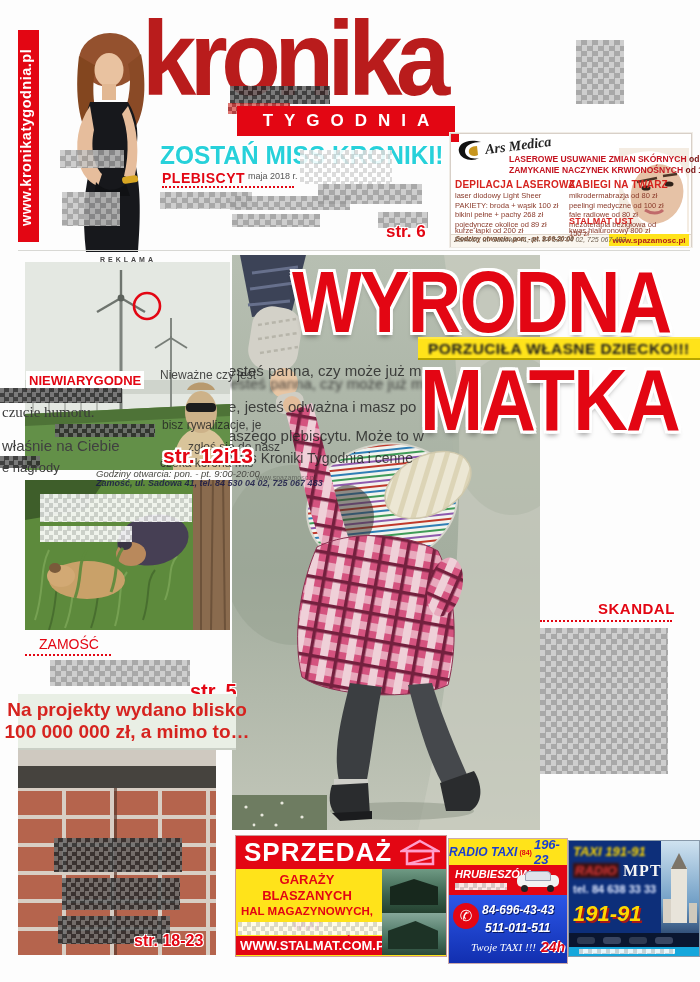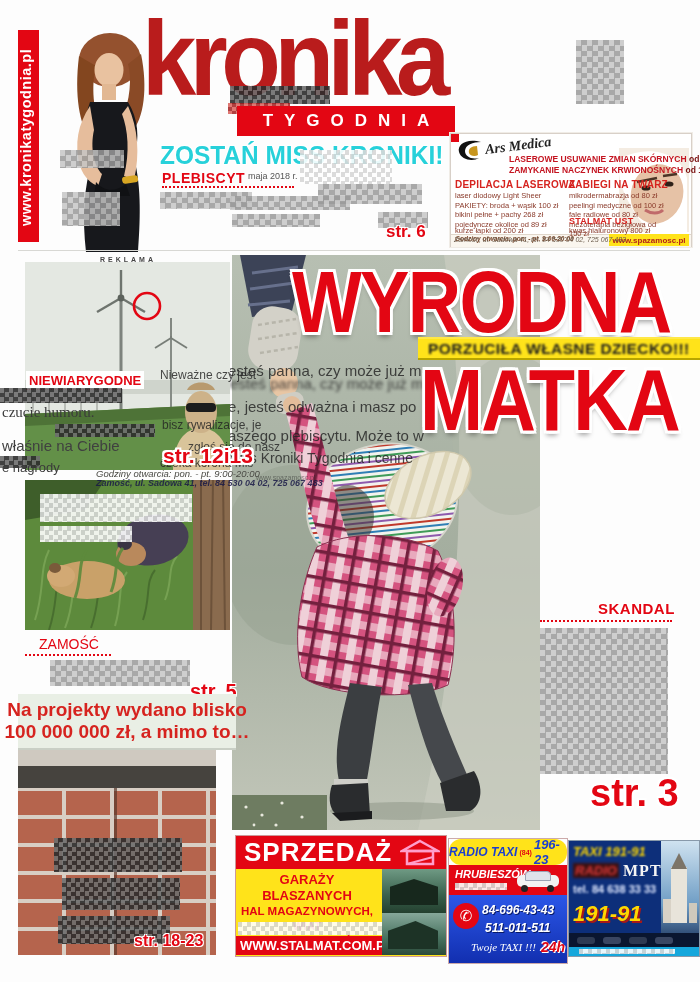--- a/index.html
+++ b/index.html
@@ -210,21 +210,20 @@
   <div class="abs" style="left:418px;top:337px;width:282px;height:23px;background:#ffe31a;box-shadow:0 -2px 0 #b8a500 inset,0 2px 0 #fff3 inset;display:flex;align-items:center;">
     <span style="color:#1d1d1d;font-weight:900;font-size:15.5px;letter-spacing:.4px;padding-left:10px;filter:blur(1.1px);white-space:nowrap;">PORZUCIŁA WŁASNE DZIECKO!!!</span>
   </div>
   <div class="abs headline" style="left:420px;top:356px;font-size:88px;">
     <span class="cond" style="transform:scaleX(.86);letter-spacing:-2px;">MATKA</span>
   </div>
 
   <div class="abs pageref ow1" style="left:598px;top:600px;font-size:15px;letter-spacing:.5px;">SKANDAL</div>
   <div class="dotline" style="left:540px;top:620px;width:132px;"></div>
   <div class="pix pix-gray" style="left:540px;top:628px;width:128px;height:146px;"></div>
-  <div class="abs pageref ow" style="left:590px;top:772px;font-size:38px;">str. 3</div>
 
   <div class="abs" style="left:100px;top:256px;font-size:7px;letter-spacing:3px;color:#444;font-weight:bold;">REKLAMA</div>
 
   <svg class="abs" style="left:25px;top:262px;" width="205" height="208" viewBox="0 0 205 208">
     <rect width="205" height="208" fill="#e4e8e2"></rect>
     <rect y="118" width="205" height="14" fill="#cfd4cc"></rect>
     <g stroke="#7d837d" stroke-width="3">
         <line x1="96" y1="34" x2="96" y2="152"></line>
       </g>
     <g stroke="#6e746e" stroke-width="2.4">
@@ -355,21 +354,21 @@
     </div>
     <div class="abs" style="left:146px;top:33px;width:64px;height:44px;background:linear-gradient(180deg,#6f9a84 0%,#39604c 60%,#24402f 100%);">
       <div class="abs" style="left:8px;top:10px;width:48px;height:26px;background:#17281d;clip-path:polygon(0 30%,50% 0,100% 30%,100% 100%,0 100%);"></div>
     </div>
     <div class="abs" style="left:146px;top:77px;width:64px;height:42px;background:linear-gradient(180deg,#86a89a 0%,#47725f 60%,#2c4a3a 100%);">
       <div class="abs" style="left:6px;top:8px;width:50px;height:28px;background:#1d3326;clip-path:polygon(0 35%,55% 0,100% 35%,100% 100%,0 100%);"></div>
     </div>
   </div>
 
   <div class="abs" style="left:448px;top:838px;width:118px;height:124px;border:1px solid #caa;overflow:hidden;">
-    <div class="abs" style="left:0;top:0;width:118px;height:26px;background:#ffe31a;display:flex;align-items:center;justify-content:center;gap:2px;border-radius:12px;">
+    <div class="abs" style="left:0;top:0;width:118px;height:26px;background:#ffe31a;display:flex;align-items:center;justify-content:center;gap:2px;">
       <span style="color:#1a3ed0;font-weight:900;font-style:italic;font-size:12px;white-space:nowrap;">RADIO TAXI</span>
       <span style="color:#e30613;font-weight:900;font-size:7px;">(84)</span>
       <span style="color:#1a3ed0;font-weight:900;font-style:italic;font-size:13px;">196-23</span>
     </div>
     <div class="abs" style="left:0;top:26px;width:118px;height:30px;background:#e30613;">
       <span style="position:absolute;left:6px;top:3px;color:#fff;font-weight:900;font-style:italic;font-size:11px;">HRUBIESZÓW</span>
       <div class="pix pix-light" style="left:6px;top:18px;width:52px;height:7px;"></div>
       <div class="abs" style="left:66px;top:4px;width:46px;height:22px;">
         <div class="abs" style="left:2px;top:6px;width:42px;height:12px;background:#f2f2f2;border-radius:5px;"></div>
         <div class="abs" style="left:10px;top:2px;width:24px;height:8px;background:#dfe3ea;border-radius:4px 4px 0 0;border:1px solid #9aa2b4;"></div>

